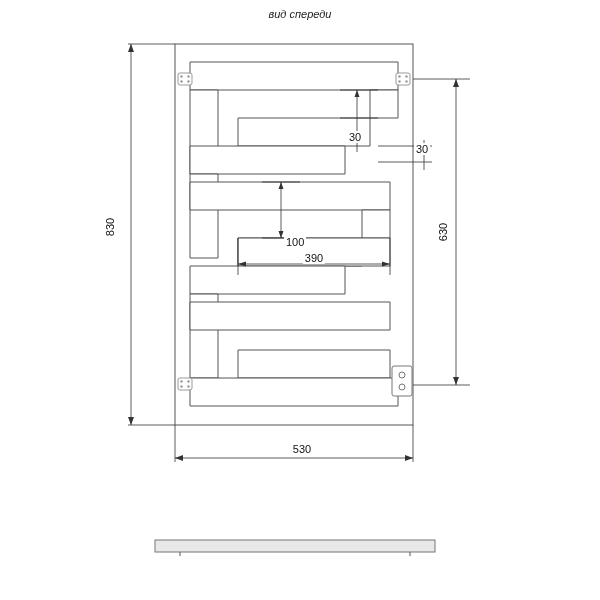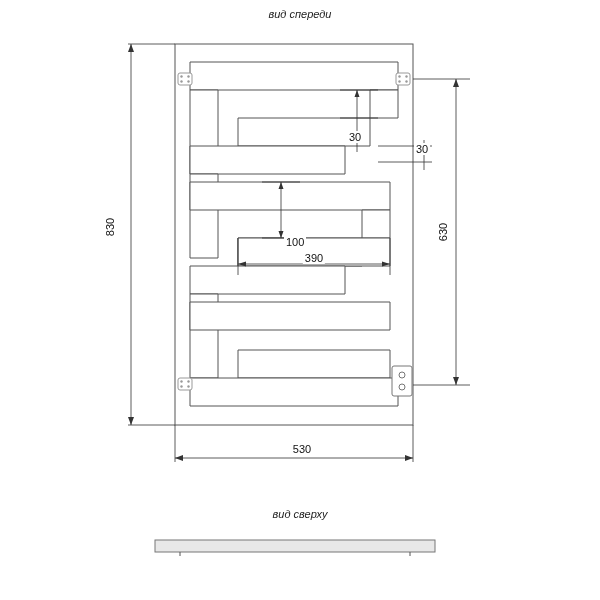--- a/index.html
+++ b/index.html
@@ -48,21 +48,20 @@
     width: 600px;
     height: 600px;
   }
 </style>
 </head>
 <body>
 
 <div id="page">
 
   <div class="caption" id="caption-front">вид спереди</div>
-  <div class="caption" id="caption-top">вид сверху</div>
 
   <svg class="layer" viewBox="0 0 600 600">
 
     <g stroke="#555" fill="none" stroke-width="1">
 
       <rect x="175" y="44" width="238" height="381" fill="#ffffff" stroke="#555" stroke-width="1"></rect>
 
       <g stroke="#555" stroke-width="1" fill="#ffffff">
 
         <path d="M190 62 L398 62 L398 90 L190 90 Z"></path>

